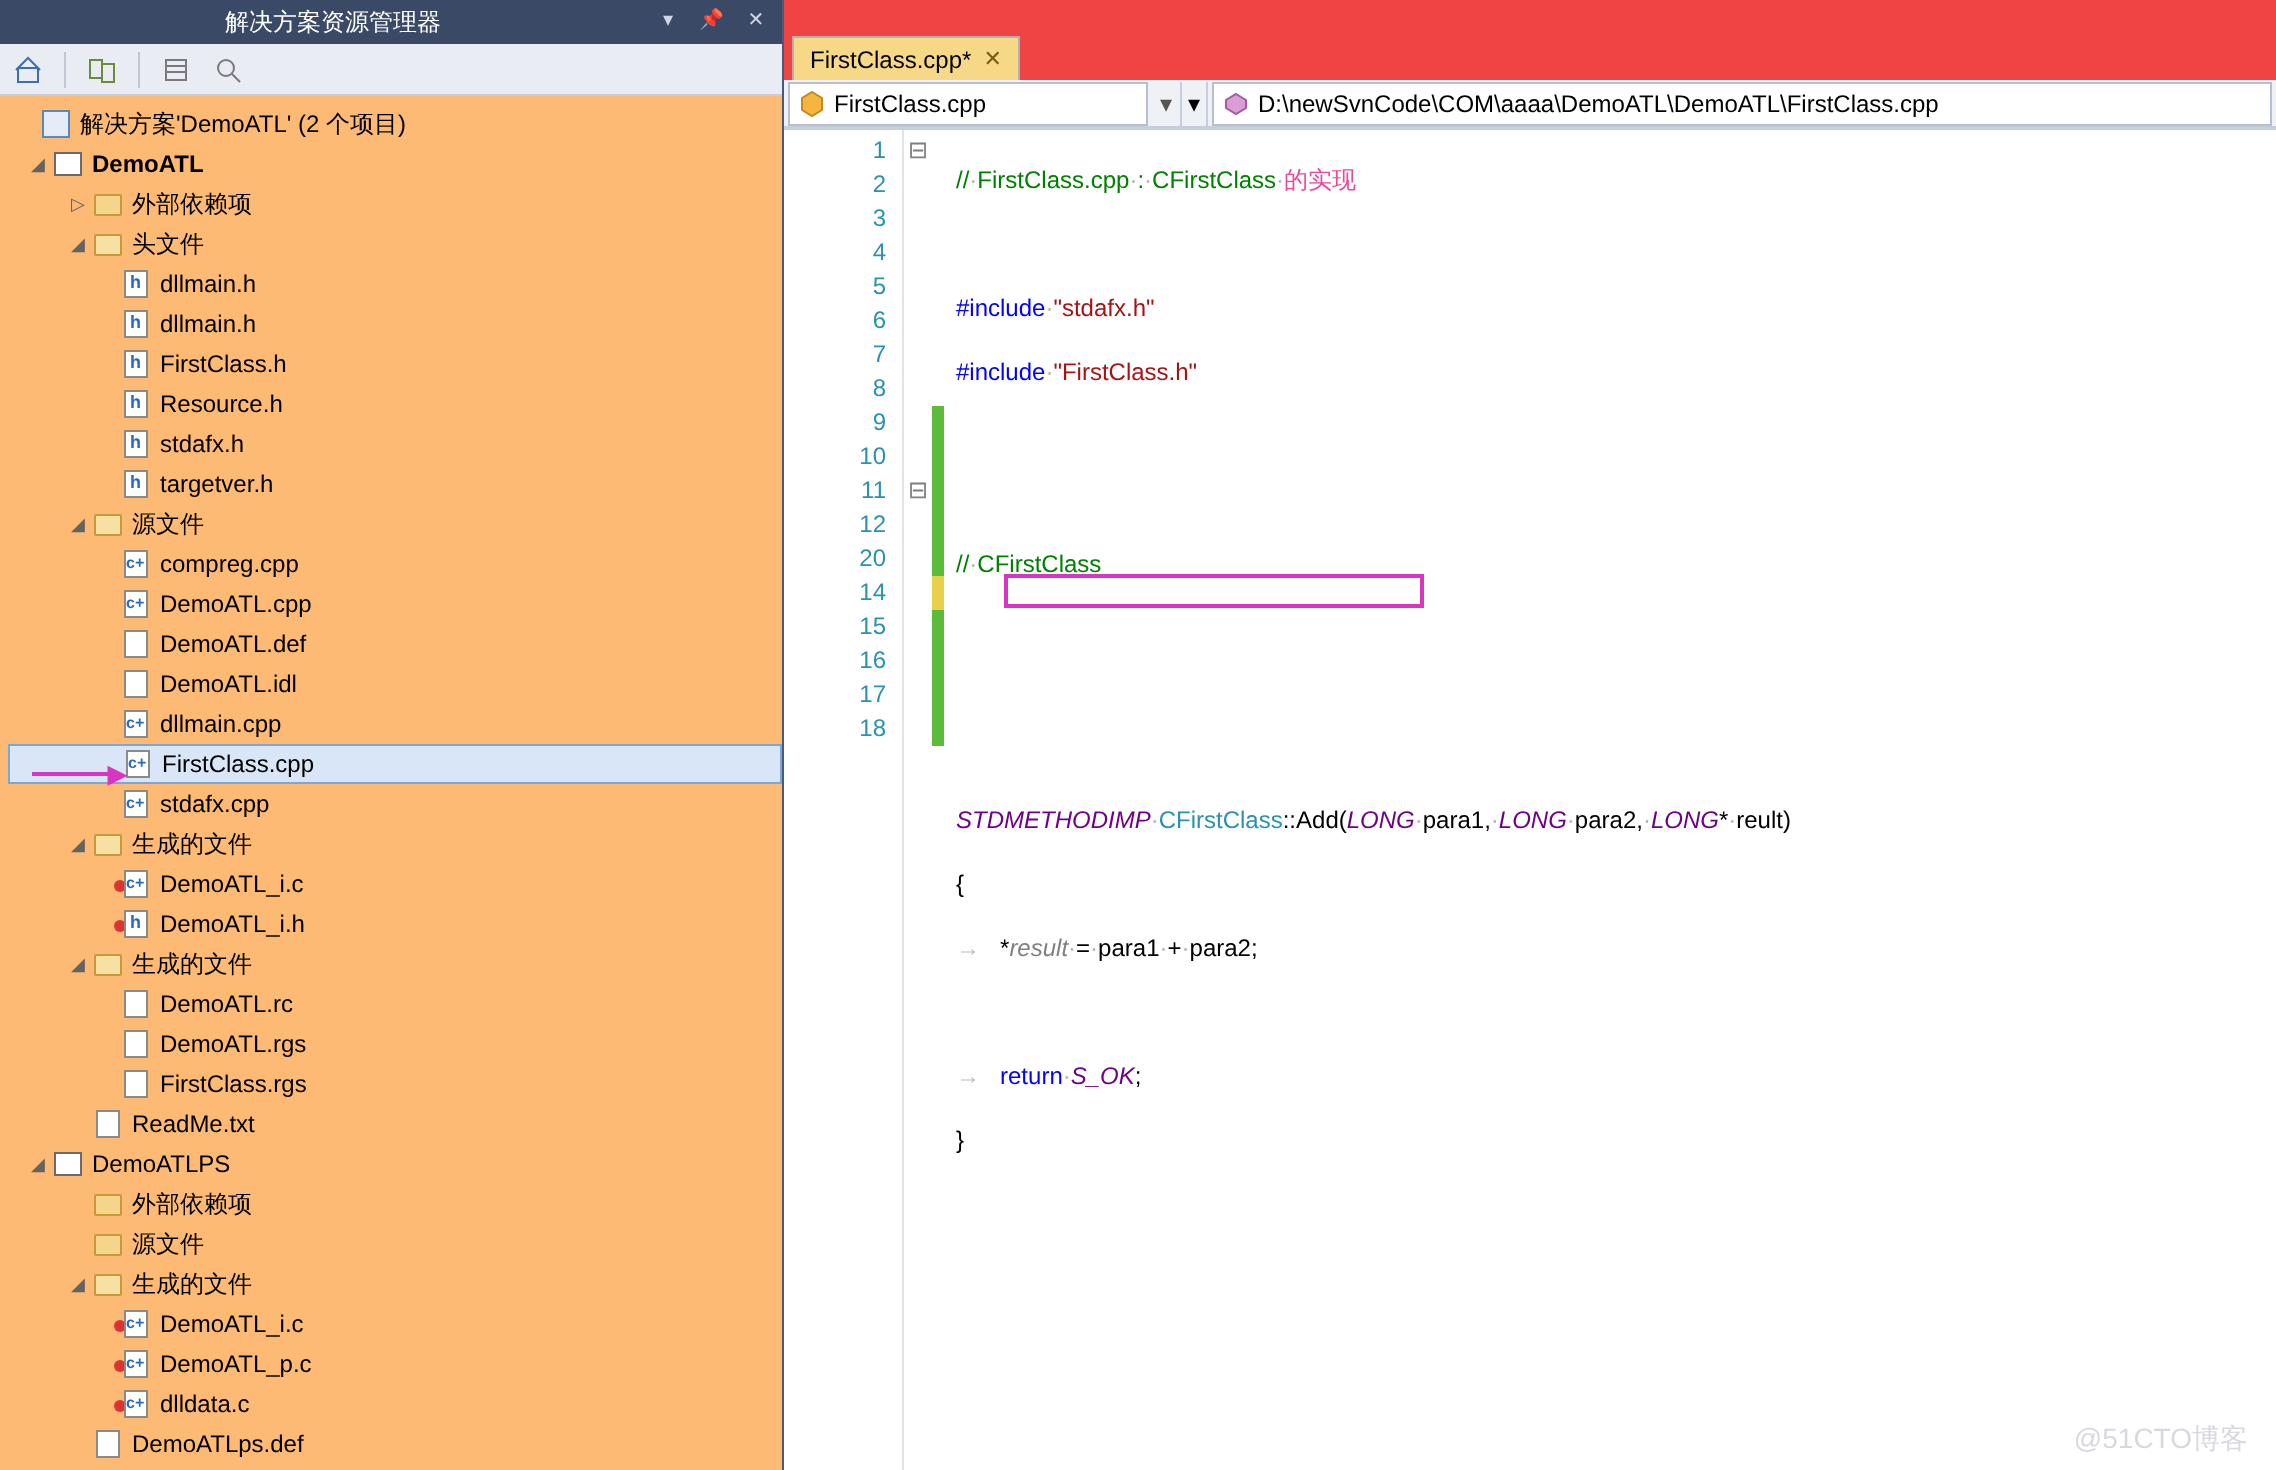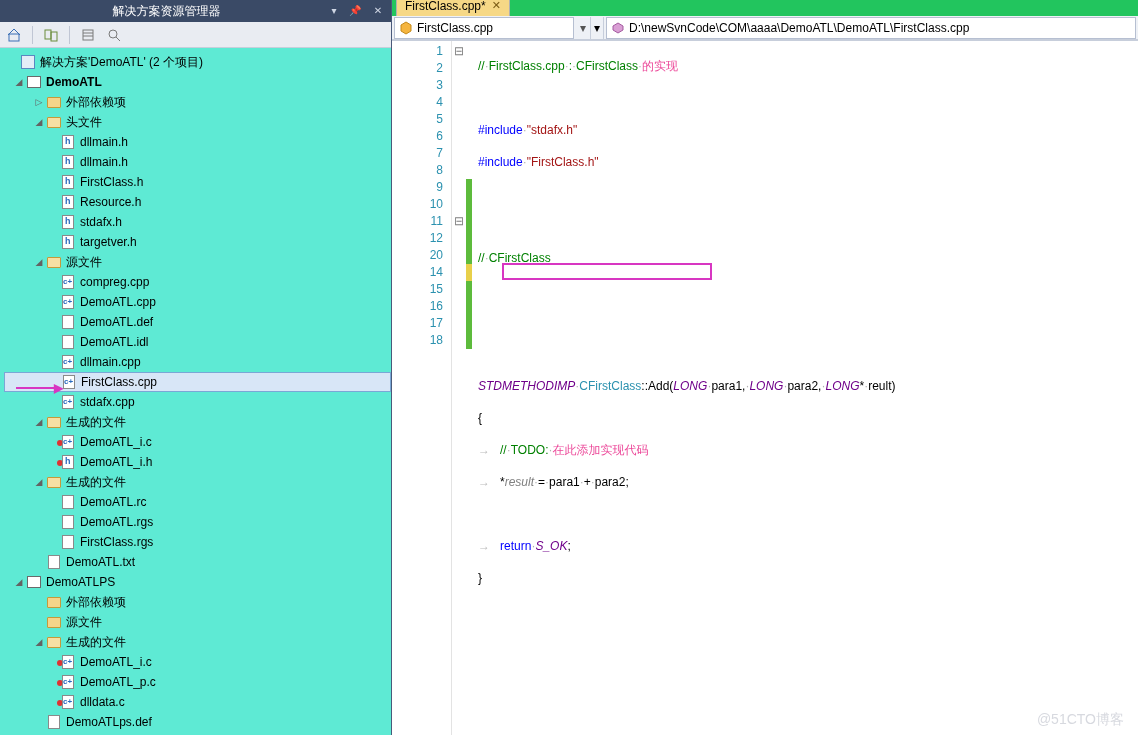--- a/index.html
+++ b/index.html
@@ -10,21 +10,21 @@
 
 .left-panel { width:392px; background:#fff; border-right:1px solid #4a5a7a; display:flex; flex-direction:column; }
 .left-title { background:#3a4a66; color:#fff; height:22px; line-height:22px; padding:0 6px; display:flex; align-items:center; justify-content:space-between; }
 .left-title-text { flex:1;text-align:center; }
 .left-title-icons { display:flex; gap:8px; align-items:center; }
 .title-icon { width:14px; height:14px; display:flex; align-items:center; justify-content:center; color:#cfd6e4; cursor:pointer; font-size:10px;}
 .left-toolbar { height:26px; background:#e9ecf2; border-bottom:1px solid #c7cedb; display:flex; align-items:center; padding:0 4px; gap:6px; }
 .tb-icon { width:20px; height:20px; display:flex; align-items:center; justify-content:center; cursor:pointer; border:1px solid transparent;}
 .tb-sep { width:1px; height:18px; background:#c0c6d4; margin:0 2px;}
 
-.tree { flex:1; overflow:auto; padding:4px 0 4px 4px; background:#5eead4;}
+.tree { flex:1; overflow:auto; padding:4px 0 4px 4px; background:#fdba74;}
 .tree-row { height:20px; display:flex; align-items:center; white-space:nowrap; cursor:default;}
 .tree-row.selected { background:#d8e6f7; border:1px solid #7aa7d6; height:20px;}
 .expander { width:14px; text-align:center; color:#636363; font-size:9px; user-select:none;}
 .ticon { width:16px; height:16px; margin-right:4px; display:flex; align-items:center; justify-content:center; font-size:11px;}
 .folder-closed{background:#f5d58a;border:1px solid #c59a3a;border-radius:1px;width:14px;height:11px;}
 .folder-open{background:#f7e0a3;border:1px solid #c59a3a;border-radius:1px;width:14px;height:11px;position:relative;}
 .file-h{background:#fff;border:1px solid #8a8a8a;width:12px;height:14px;position:relative;}
 .file-h::after{content:"h";color:#2a6bbf;font-size:9px;font-weight:bold;position:absolute;left:2px;top:0;}
 .file-cpp{background:#fff;border:1px solid #8a8a8a;width:12px;height:14px;position:relative;}
 .file-cpp::after{content:"c+";color:#2a6bbf;font-size:8px;font-weight:bold;position:absolute;left:0;top:1px;}
@@ -33,21 +33,21 @@
 .sol-icon{width:14px;height:14px;background:#e4edf7;border:1px solid #5a89c0;}
 .red-dot::before{content:"";position:absolute;width:6px;height:6px;background:#d33;border-radius:50%;margin-left:-3px;margin-top:-2px;}
 .bold{font-weight:bold;}
 
 .arrow-annotation { position:absolute; left:16px; top:378px; color:#d836c2; font-size:16px; font-weight:bold; pointer-events:none;}
 .arrow-line{display:inline-block;width:38px;height:2px;background:#d836c2;vertical-align:middle;}
 .arrow-head{display:inline-block;vertical-align:middle;}
 
 
 .right-panel { flex:1; display:flex; flex-direction:column; background:#eef1f6; }
-.tabs-bar { height:16px; background:#22c55e; display:flex; align-items:flex-end; padding-left:4px;}
+.tabs-bar { height:40px; background:#ef4444; display:flex; align-items:flex-end; padding-left:4px;}
 .file-tab { background:#f6d886; height:22px; padding:0 8px; display:flex; align-items:center; gap:6px; border:1px solid #b0b0b0; border-bottom:none;}
 .file-tab .close { color:#7a5b15; cursor:pointer; font-size:11px;}
 .nav-bar { height:24px; background:#eef1f6; display:flex; align-items:center; border-bottom:1px solid #c7cedb;}
 .nav-dropdown { flex:0 0 180px; height:22px; border:1px solid #b6bfd1; background:#fff; display:flex; align-items:center; padding:0 4px; margin:0 2px;}
 .nav-dropdown .dd-icon{width:14px;height:14px;margin-right:4px;}
 .nav-arrow { width:14px; text-align:center; color:#555;}
 .path-box { flex:1; height:22px; border:1px solid #b6bfd1; background:#fff; display:flex; align-items:center; padding:0 4px; margin:0 2px;}
 .path-prefix{width:14px;height:14px;margin-right:4px;display:flex;align-items:center;justify-content:center;}
 
 .editor-wrap { flex:1; display:flex; background:#fff; border-top:1px solid #c7cedb;}
@@ -273,21 +273,21 @@
       <div class="tree-row" style="padding-left:56px">
           <span class="ticon">
             <span class="file-generic"></span>
           </span>
           <span>FirstClass.rgs</span>
         </div>
       <div class="tree-row" style="padding-left:42px">
           <span class="ticon">
             <span class="file-generic"></span>
           </span>
-          <span>DemoATL.txt</span>
+          <span>ReadMe.txt</span>
         </div>
 
       <div class="tree-row" style="padding-left:8px">
           <span class="expander">◢</span>
           <span class="ticon">
             <span class="proj-icon"></span>
           </span>
           <span>DemoATLPS</span>
         </div>
       <div class="tree-row" style="padding-left:42px">
@@ -432,21 +432,20 @@
 <div class="code-line"><span class="c-keyword">#include</span><span class="dot">·</span><span class="c-string">"stdafx.h"</span></div>
 <div class="code-line"><span class="c-keyword">#include</span><span class="dot">·</span><span class="c-string">"FirstClass.h"</span></div>
 <div class="code-line"></div>
 <div class="code-line"></div>
 <div class="code-line"><span class="c-comment"><span>//</span><span class="dot">·</span><span>CFirstClass</span></span></div>
 <div class="code-line"></div>
 <div class="code-line"></div>
 <div class="code-line"></div>
 <div class="code-line"><span class="c-macro">STDMETHODIMP</span><span class="dot">·</span><span class="c-type">CFirstClass</span><span>::Add(</span><span class="c-macro">LONG</span><span class="dot">·</span><span>para1,</span><span class="dot">·</span><span class="c-macro">LONG</span><span class="dot">·</span><span>para2,</span><span class="dot">·</span><span class="c-macro">LONG</span><span>*</span><span class="dot">·</span><span>reult)</span></div>
 <div class="code-line"><span>{</span></div>
-<div class="code-line"><span style="color:#bbb">→   </span><span class="c-comment"><span>//</span><span class="dot">·</span><span>TODO:</span><span class="dot">·</span></span><span class="c-chinese">在此添加实现代码</span></div>
 <div class="code-line"><span style="color:#bbb">→   </span><span>*</span><span class="c-ital" style="color:#808080">result</span><span class="dot">·</span><span>=</span><span class="dot">·</span><span>para1</span><span class="dot">·</span><span>+</span><span class="dot">·</span><span>para2;</span></div>
 <div class="code-line"></div>
 <div class="code-line"><span style="color:#bbb">→   </span><span class="c-keyword">return</span><span class="dot">·</span><span class="c-macro">S_OK</span><span>;</span></div>
 <div class="code-line"><span>}</span></div>
 <div class="code-line"></div>
         <div class="highlight-box"></div>
       </div>
     </div>
   </div>
 </div>

